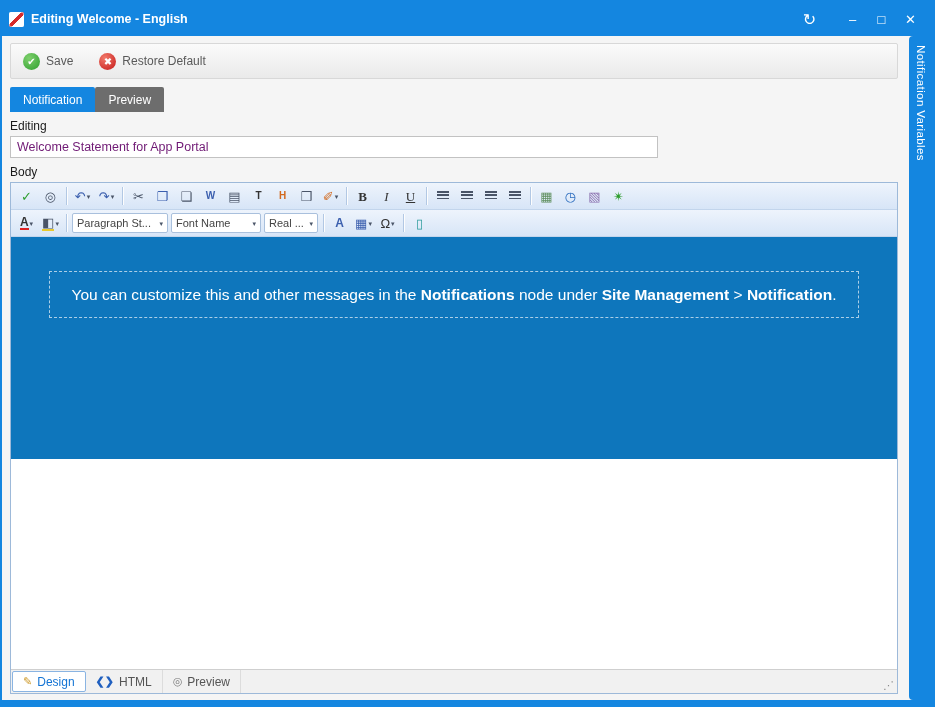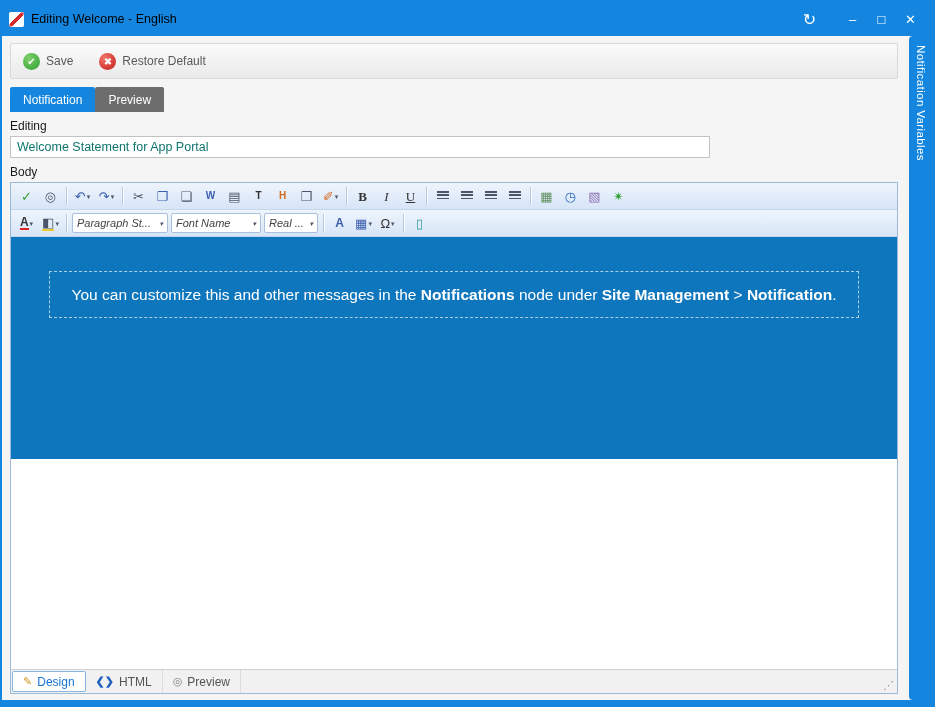--- a/index.html
+++ b/index.html
@@ -1,44 +1,44 @@
 <!DOCTYPE html>
 <html><head>
 <meta charset="utf-8">
 <style>
   html,body{margin:0;padding:0;background:#fff;font-family:"Liberation Sans",sans-serif;}
   .window{position:relative;width:935px;height:707px;box-sizing:border-box;border:2px solid #1486e0;border-bottom-width:7px;display:flex;flex-direction:column;background:#f5f5f5;overflow:hidden;}
   .titlebar{height:34px;flex:0 0 34px;background:#1486e0;display:flex;align-items:center;padding:0 8px 0 7px;}
   .app-icon{width:15px;height:15px;border-radius:2px;background:linear-gradient(135deg,#ffffff 0 42%,#d62b2b 42% 60%,#ffffff 60%);box-shadow:0 0 0 1px rgba(255,255,255,.55) inset;margin-right:7px;flex:0 0 15px;}
-  .win-title{color:#000000;font-size:12.5px;font-weight:normal;}
+  .win-title{color:#ffffff;font-size:12.5px;font-weight:bold;}
   .win-controls{margin-left:auto;display:flex;align-items:center;}
   .winbtn{width:29px;height:24px;display:flex;align-items:center;justify-content:center;color:#fff;font-size:13px;cursor:pointer;}
   .winbtn.refresh{font-size:16px;margin-right:14px;}
   .body-row{flex:1;display:flex;min-height:0;}
   .main-col{flex:1;display:flex;flex-direction:column;padding:7px 8px 6px;min-width:0;}
   .side-strip{flex:0 0 24px;background:#1486e0;margin-left:3px;border-radius:4px 0 0 4px;display:flex;justify-content:center;padding-top:9px;cursor:pointer;}
   .side-strip span{writing-mode:vertical-rl;color:#fff;font-size:11.5px;letter-spacing:.4px;}
   .cmd-bar{flex:0 0 34px;background:linear-gradient(#fbfbfb,#eaeaea);border:1px solid #d8d8d8;border-radius:2px;display:flex;align-items:center;padding:0 12px;gap:26px;}
   .cmd-btn{display:flex;align-items:center;gap:6px;font-size:12px;color:#5a5a5a;cursor:pointer;}
   .circ{width:17px;height:17px;border-radius:50%;display:flex;align-items:center;justify-content:center;color:#fff;font-size:10px;flex:0 0 17px;}
   .circ.green{background:radial-gradient(circle at 35% 30%,#7ed06c,#2e9e2e);}
   .circ.red{background:radial-gradient(circle at 35% 30%,#f2796a,#c41818);}
   .tab-row{display:flex;gap:0;margin-top:8px;}
   .tab{height:25px;padding:0 13px;display:flex;align-items:center;font-size:12px;color:#fff;border-radius:2px 2px 0 0;cursor:pointer;}
   .tab.active{background:#1486e0;}
   .tab.inactive{background:#6d6d6d;}
   .field-label{font-size:12px;color:#1a1a1a;margin-top:7px;}
-  .subject-input{width:700px;height:22px;box-sizing:border-box;border:1px solid #c2c2c2;margin-top:3px;padding:0 6px;font:12.5px "Liberation Sans",sans-serif;color:#0f766e;background:#fff;}
+  .subject-input{width:648px;height:22px;box-sizing:border-box;border:1px solid #c2c2c2;margin-top:3px;padding:0 6px;font:12.5px "Liberation Sans",sans-serif;color:#701a75;background:#fff;}
   .editor{flex:1;margin-top:3px;border:1px solid #9db9d9;background:#fff;display:flex;flex-direction:column;min-height:0;}
   .ed-toolbar{flex:0 0 26px;background:linear-gradient(#eef4fc,#d7e5f7);border-bottom:1px solid #c2d5ec;display:flex;align-items:center;padding:0 4px;gap:1px;}
   .ed-btn{min-width:21px;height:21px;display:flex;align-items:center;justify-content:center;border-radius:2px;cursor:pointer;gap:1px;padding:0 1px;}
   .glyph{font-size:13px;color:#4a5568;line-height:1;}
   .caret{font-size:7px;color:#4a5568;line-height:1;}
   .ed-sep{width:1px;height:18px;background:#b2c8e4;box-shadow:1px 0 0 #fdfdfd;margin:0 3px;flex:0 0 1px;}
-  .ed-select{height:20px;box-sizing:border-box;background:#fff;border:1px solid #a9c0dd;border-radius:2px;display:flex;align-items:center;font-size:11px;color:#444;padding:0 4px;margin:0 1px;cursor:pointer;font-style:italic;}
+  .ed-select{height:20px;box-sizing:border-box;background:#fff;border:1px solid #a9c0dd;border-radius:2px;display:flex;align-items:center;font-size:11px;color:#444;padding:0 4px;margin:0 1px;cursor:pointer;}
   .ed-select .lbl{white-space:nowrap;overflow:hidden;}
   .ed-select .caret{margin-left:auto;padding-left:4px;}
   .w96{width:96px}.w90{width:90px}.w54{width:54px}
   .bars{width:12px;height:10px;background:repeating-linear-gradient(to bottom,#4a5568 0 1.6px,transparent 1.6px 3.3px);}
   .g-green{color:#2e9e2e}.g-blue{color:#3b5fae}.g-dkblue{color:#2f6fbf}.g-teal{color:#2a9b9b}.g-purple{color:#8a6fae}.g-olive{color:#5f8f5f}.g-orange{color:#d2691e}.g-dark{color:#333}
   .g-small{font-size:10px;font-weight:bold;}
   .b-bold{font-weight:bold;font-family:"Liberation Serif",serif;color:#333;}
   .b-italic{font-style:italic;font-family:"Liberation Serif",serif;color:#333;}
   .b-under{text-decoration:underline;font-family:"Liberation Serif",serif;color:#333;}
   .a-red{font-weight:bold;font-size:12px;color:#333;border-bottom:2px solid #d22;padding-bottom:0;}

